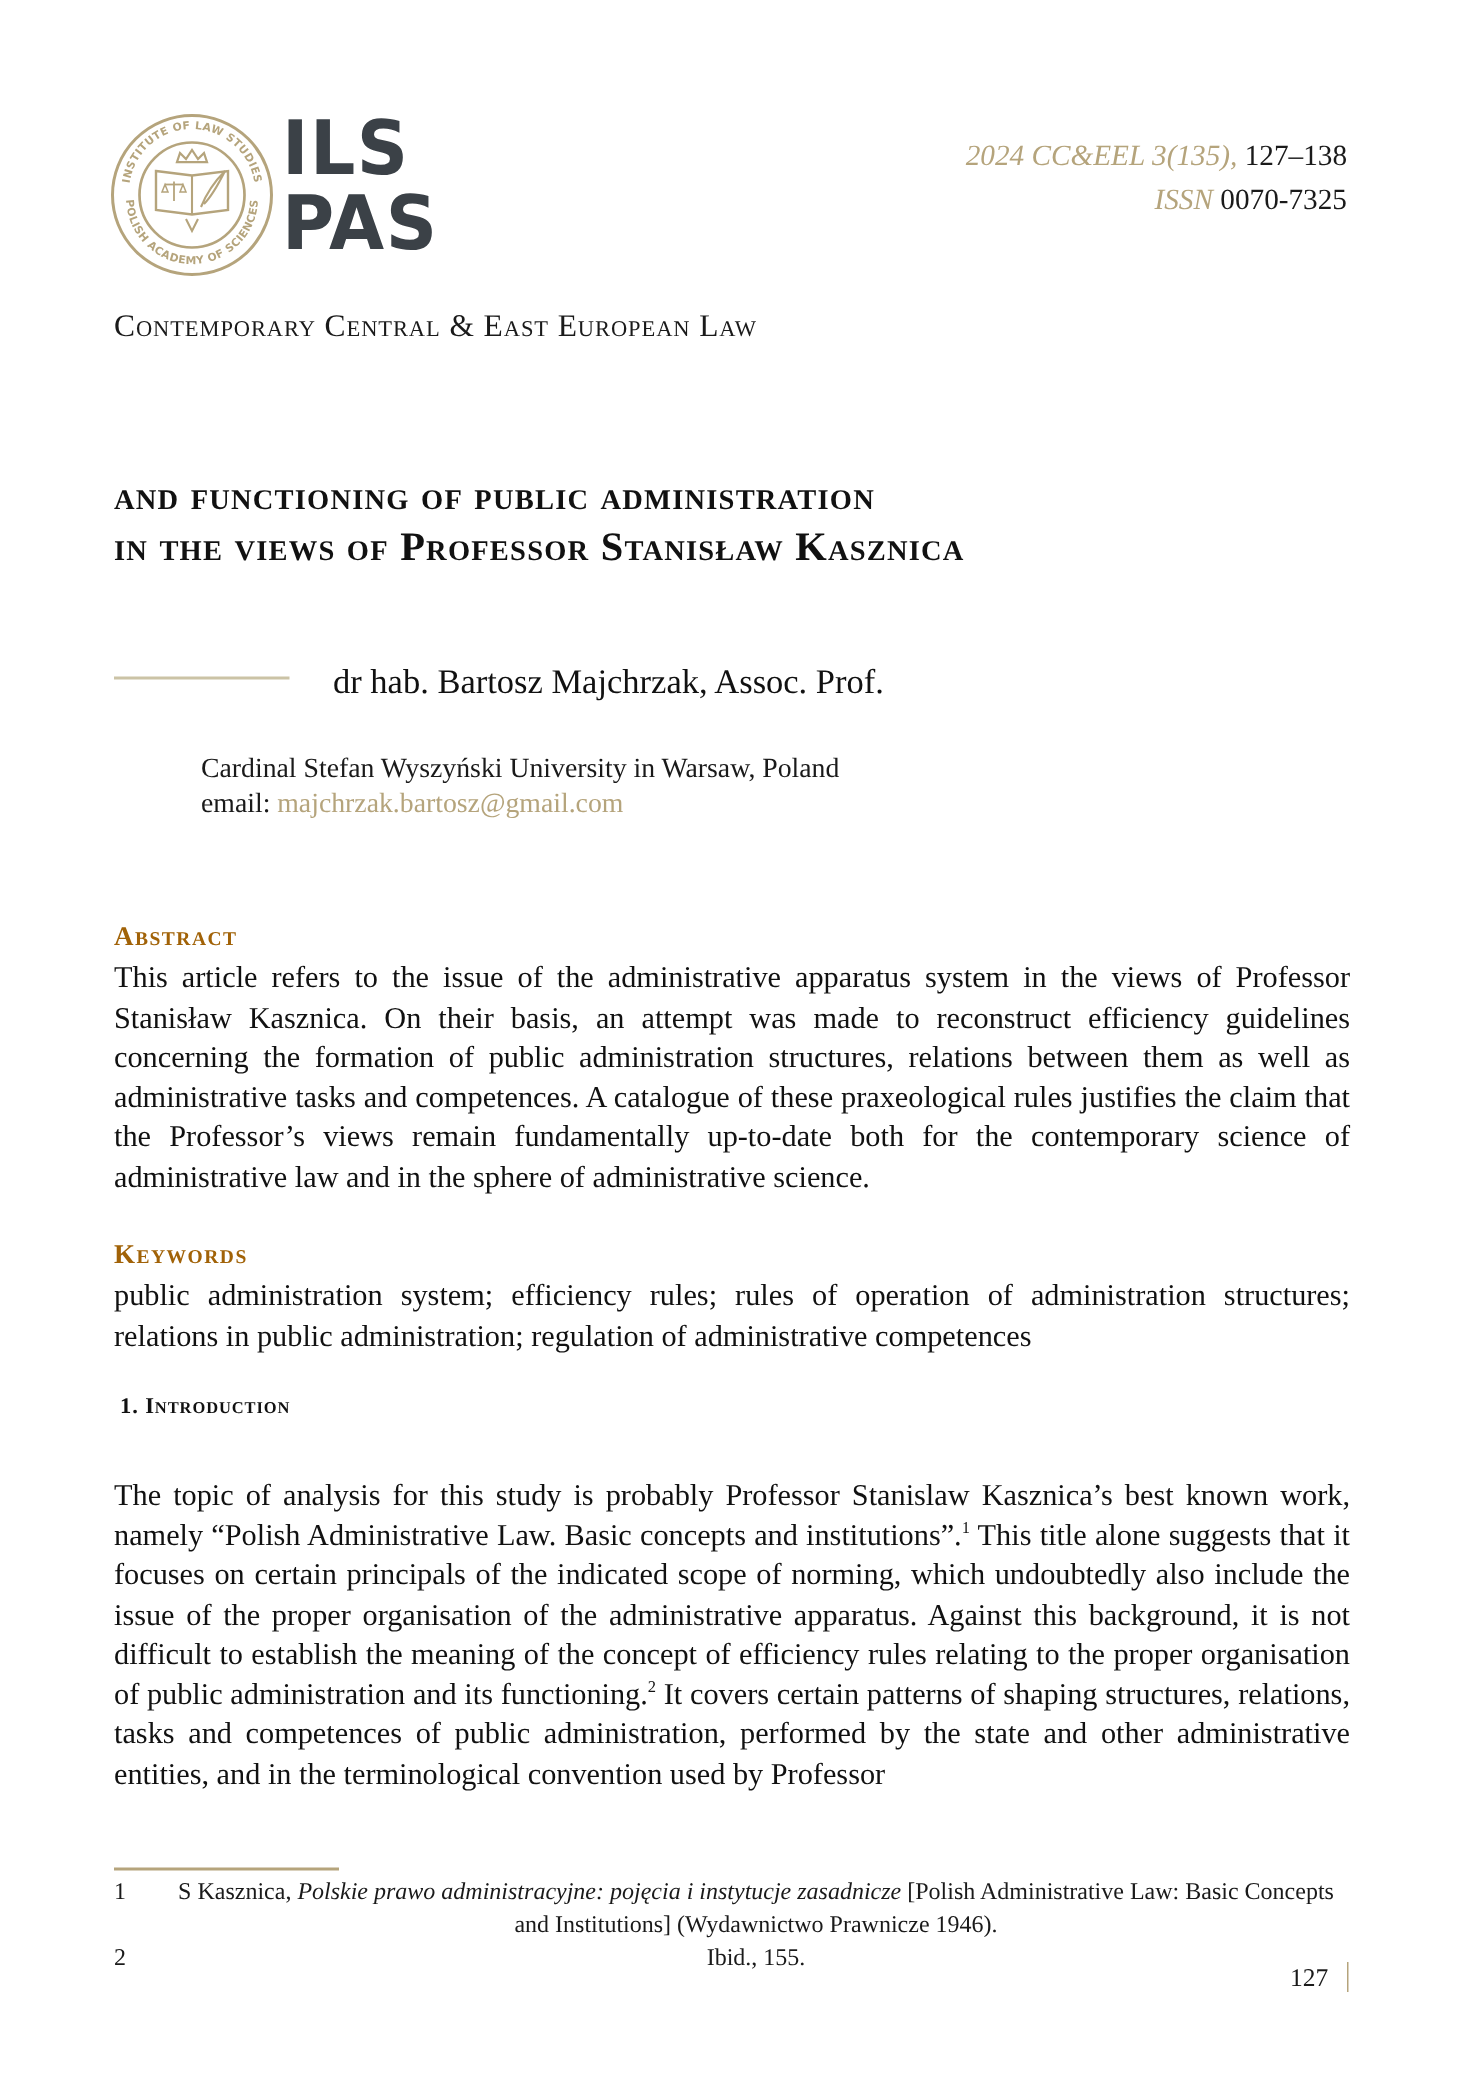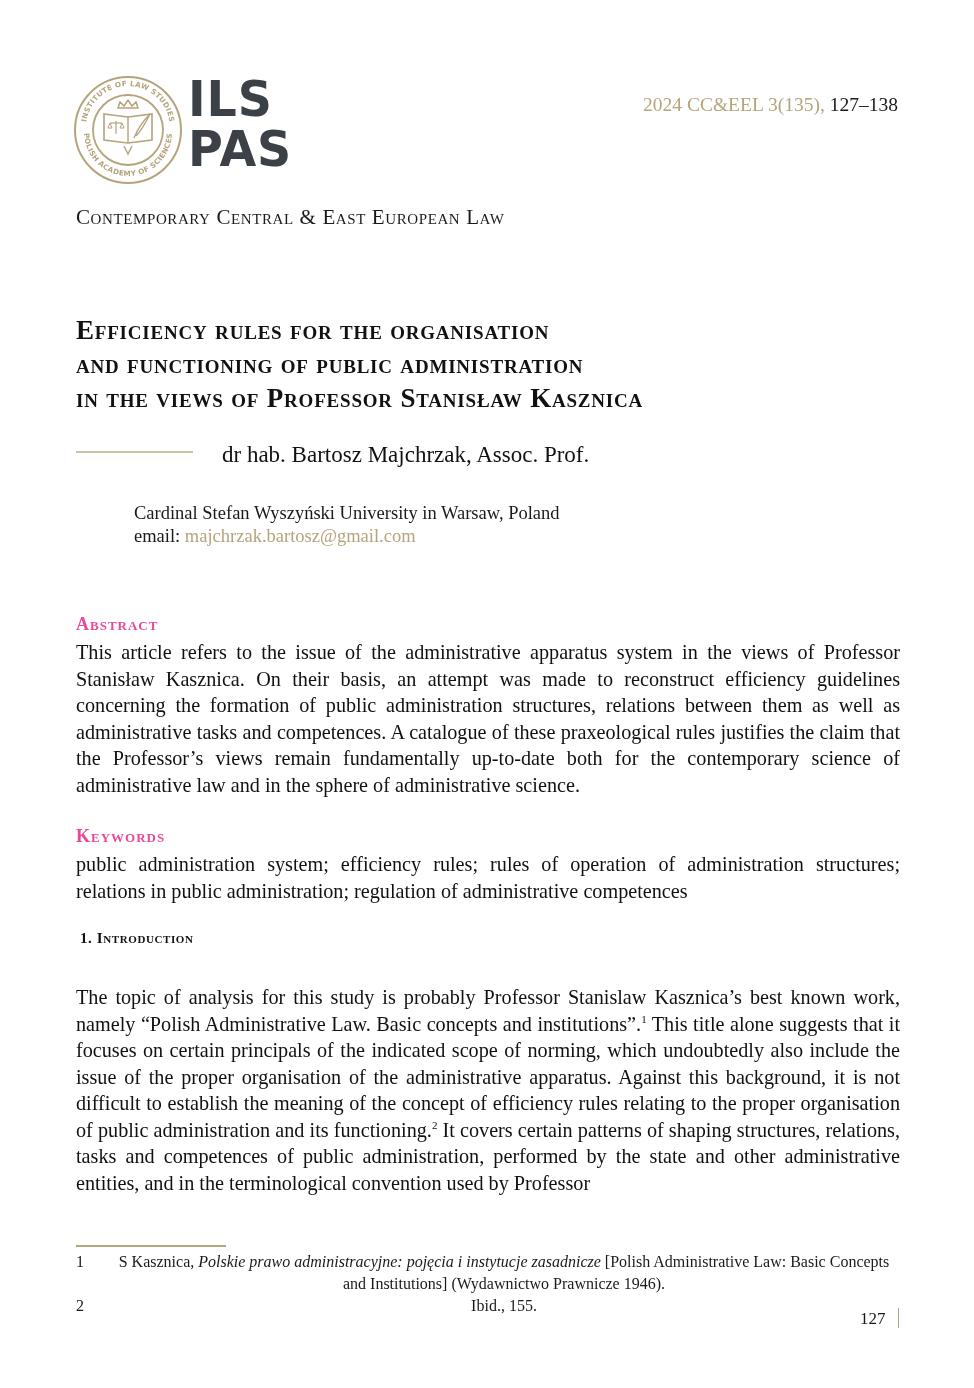--- a/index.html
+++ b/index.html
@@ -7,34 +7,34 @@
            font-family:"Liberation Serif", "DejaVu Serif", serif; color:#1a1a1a; }
     .abs { position:absolute; }
     
     #logo { left:72px; top:70px; width:220px; height:118px; }
     #logo svg { display:block; }
     .ils { left:188px; top:74px; font-family:"DejaVu Sans","Liberation Sans",sans-serif; font-weight:bold;
            font-size:50px; line-height:50px; color:#3b4147; letter-spacing:1px; transform:scaleX(0.95); transform-origin:left; }
     .pas { top:124px; }
     
     .meta { right:76px; top:90px; text-align:right; font-size:19.5px; line-height:29px; color:#1a1a1a; }
-    .gold { color:#b5a47c; }
+    .gold { color:#b5a47c;font-style:italic; }
     
     .journal { left:76px; top:205px; font-size:21px; letter-spacing:0.6px; font-variant:small-caps; color:#1a1a1a; }
     
     .title { left:76px; top:313px; font-size:27px; line-height:34px; font-weight:bold; font-variant:small-caps;
              letter-spacing:0.8px; color:#111; }
     .title div { white-space:nowrap; }
     
     .author-rule { left:76px; top:451px; width:117px; height:2px; background:#cbc3a6; }
     .author-name { left:222px; top:442px; font-size:23px; color:#111; }
     .affil { left:134px; top:474px; font-size:18.5px; line-height:22.5px; color:#1a1a1a;margin-top:28px; }
     .affil a { color:#b5a47c; text-decoration:none; }
     
-    .sect-h { left:76px; font-size:18px; font-weight:bold; font-variant:small-caps; letter-spacing:1px; color:#ec4899; }
+    .sect-h { left:76px; font-size:18px; font-weight:bold; font-variant:small-caps; letter-spacing:1px; color:#a16207; }
     .body-text { left:76px; width:824px; font-size:20.2px; line-height:26.5px; text-align:justify; color:#111; }
     .intro-h { left:80px; top:930px; font-size:15px; font-weight:bold; font-variant:small-caps; letter-spacing:0.6px; color:#111; }
     sup { font-size:11px; vertical-align:8px; line-height:0; }
     
     .fn-rule { left:76px; top:1245px; width:150px; height:1.5px; background:#b5a47c; }
     .fn { left:76px; width:824px; font-size:16px; line-height:21.5px; color:#1a1a1a; }
     .fn .num { position:absolute; left:0; top:0; }
     .fn .txt { margin-left:32px; display:block;text-align:center; }
     .page-num { right:75px; top:1308px; font-size:17px; color:#1a1a1a; }
     .page-bar { display:inline-block; width:1.5px; height:20px; background:#b5a47c; margin-left:12px; vertical-align:-4px; }
@@ -72,26 +72,29 @@
   </svg>
 </div>
 <div class="abs ils">ILS</div>
 <div class="abs ils pas">PAS</div>
 
 <div class="abs meta">
   <div>
     <span class="gold">2024 CC&amp;EEL 3(135),</span>
     <span>127–138</span>
   </div>
+  <div>
+    <span class="gold">ISSN</span>
+    <span>0070-7325</span>
+  </div>
 </div>
 
 <div class="abs journal">Contemporary Central &amp; East European Law</div>
 
 <div class="abs title">
-  <div>Efficiency rules for the organisation</div>
   <div>and functioning of public administration</div>
   <div>in the views of Professor Stanisław Kasznica</div>
 </div>
 
 <div class="abs author-rule"></div>
 <div class="abs author-name">dr hab. Bartosz Majchrzak, Assoc. Prof.</div>
 <div class="abs affil">
   <div>Cardinal Stefan Wyszyński University in Warsaw, Poland</div>
   <div>
     <span>email:</span>

